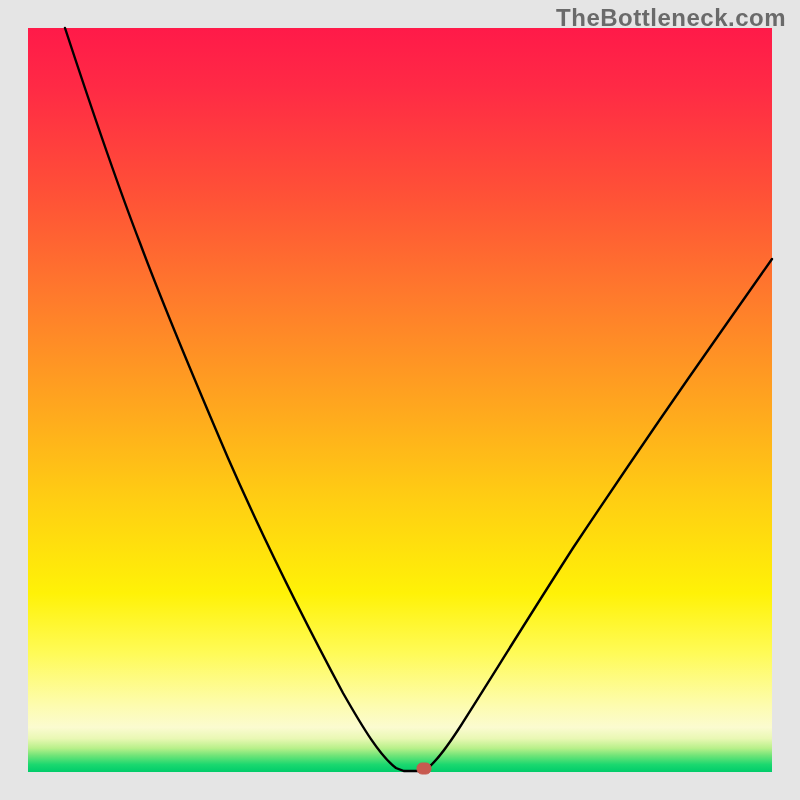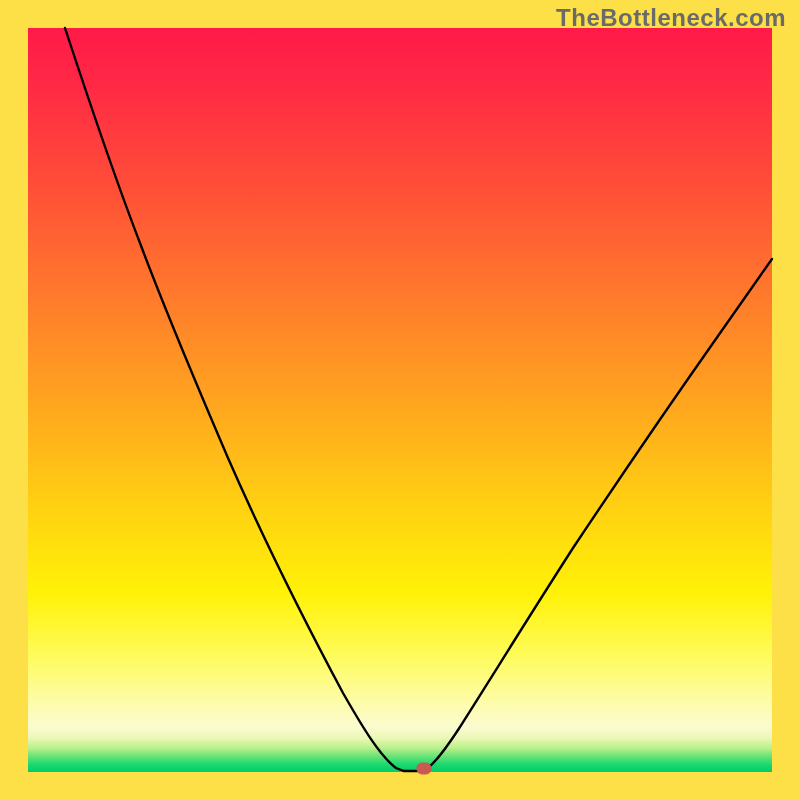--- a/index.html
+++ b/index.html
@@ -8,21 +8,21 @@
     width: 800px;
     height: 800px;
     background: #000;
     overflow: hidden;
     font-family: Arial, Helvetica, sans-serif;
   }
   .frame {
     position: relative;
     width: 800px;
     height: 800px;
-    background: #fde047;
+    background: #e5e5e5;
   }
   .watermark {
     position: absolute;
     top: 4px;
     right: 14px;
     color: #6a6a6a;
     font-size: 24px;
     font-weight: 600;
     letter-spacing: 0.5px;
     z-index: 5;

